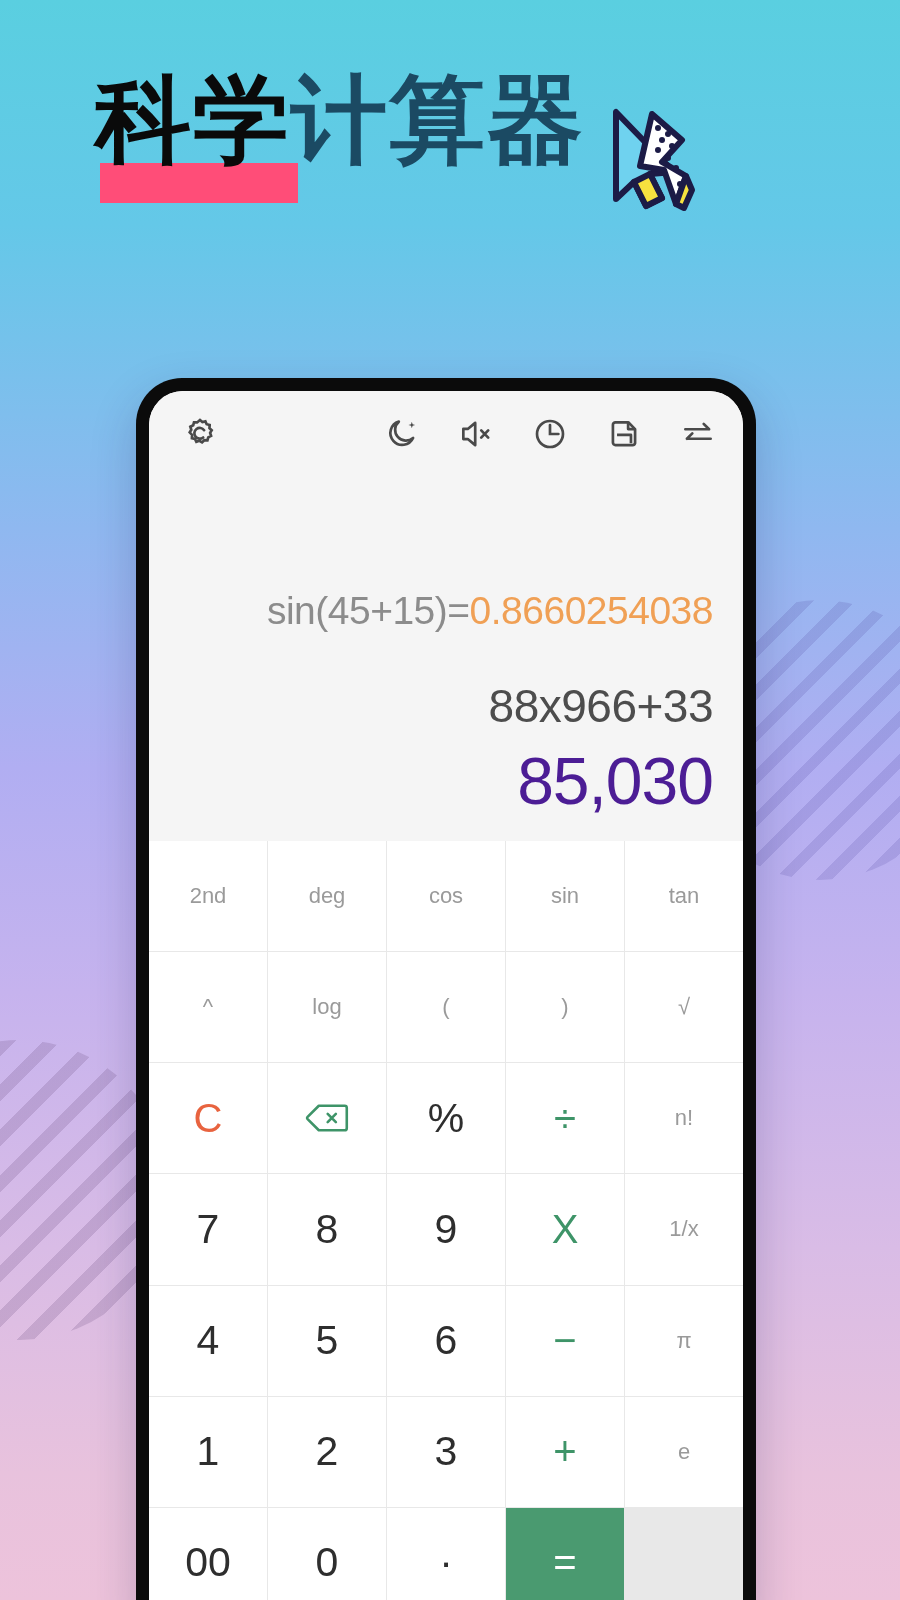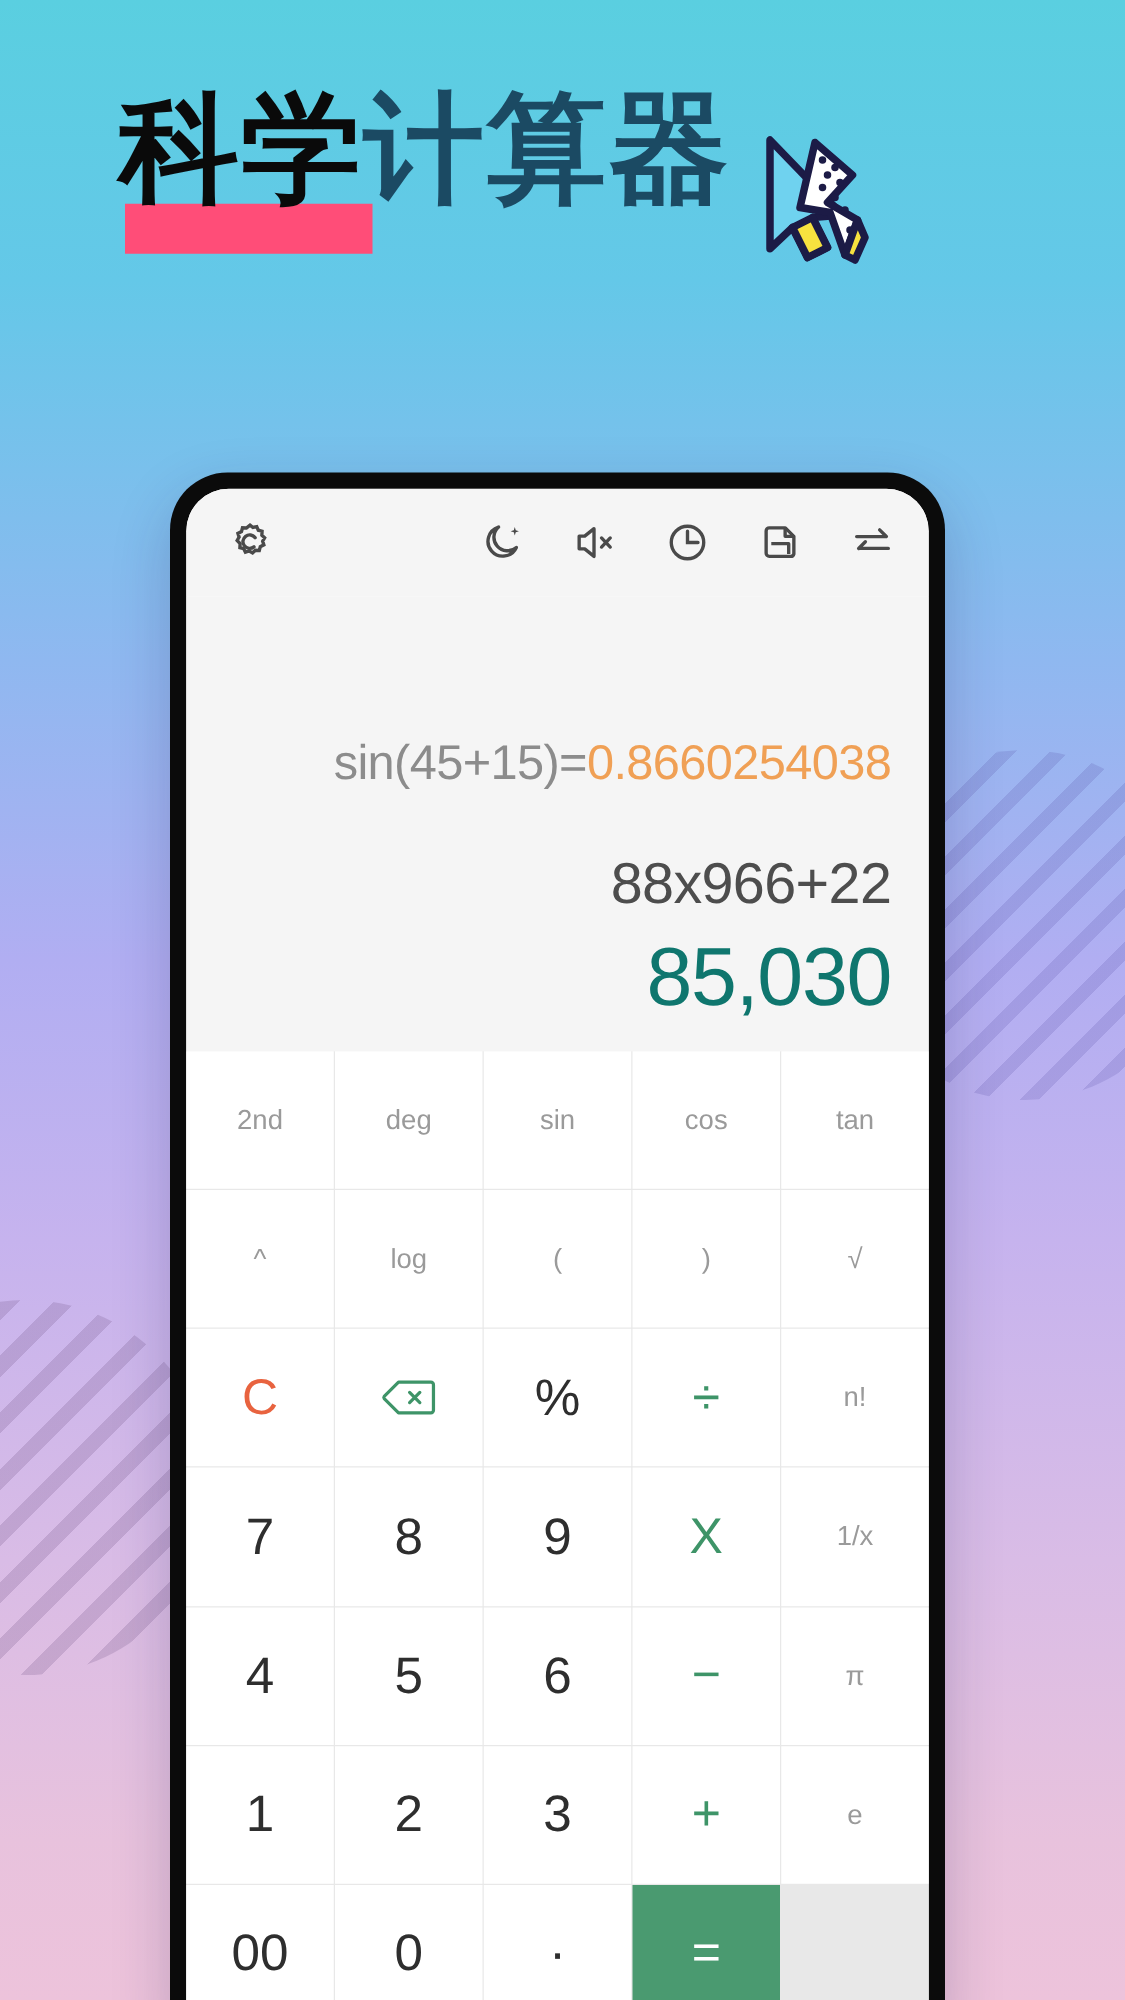--- a/index.html
+++ b/index.html
@@ -98,21 +98,21 @@
   .hist-line {
     font-size:39px; color:#8C8C8C; margin-bottom:46px;
     letter-spacing:-0.5px; white-space:nowrap;
   }
   .hist-line .res { color:#F0A055; }
   .expr {
     font-size:46px; color:#4D4D4D; margin-bottom:10px;
     letter-spacing:-0.5px; white-space:nowrap;
   }
   .result {
-    font-size:66px; color:#0f766e; letter-spacing:-1px;
+    font-size:66px; color:#4c1d95; letter-spacing:-1px;
     white-space:nowrap;
   }
 
   
   .keypad {
     flex:1 1 auto; display:grid;
     grid-template-columns:repeat(5,1fr);
     grid-auto-rows:1fr;
     background:#E8E8E8;
     gap:1px;
@@ -208,29 +208,29 @@
           <svg class="tb-icon" viewBox="0 0 24 24" fill="none" stroke="currentColor" stroke-width="1.7" stroke-linecap="round" stroke-linejoin="round">
             <path d="M4 9h15M15.6 5.6L19 9"></path>
             <path d="M20 15H5M8.4 11.6L5 15"></path>
           </svg>
         </span>
       </div>
     </div>
 
     <div class="display">
       <div class="hist-line"><span>sin(45+15)=</span><span class="res">0.8660254038</span></div>
-      <div class="expr">88x966+22</div>
+      <div class="expr">88x966+33</div>
       <div class="result">85,030</div>
     </div>
 
     <div class="keypad" id="keypad">
         <div class="key fn">2nd</div>
         <div class="key fn">deg</div>
+        <div class="key fn">cos</div>
         <div class="key fn">sin</div>
-        <div class="key fn">cos</div>
         <div class="key fn">tan</div>
         <div class="key fn">^</div>
         <div class="key fn">log</div>
         <div class="key fn">(</div>
         <div class="key fn">)</div>
         <div class="key fn">√</div>
         <div class="key clear">C</div>
         <div class="key fn">
           <span>
             <svg viewBox="0 0 32 22" width="44" height="30" fill="none" stroke="#3E9468" stroke-width="1.9" stroke-linejoin="round" stroke-linecap="round">

